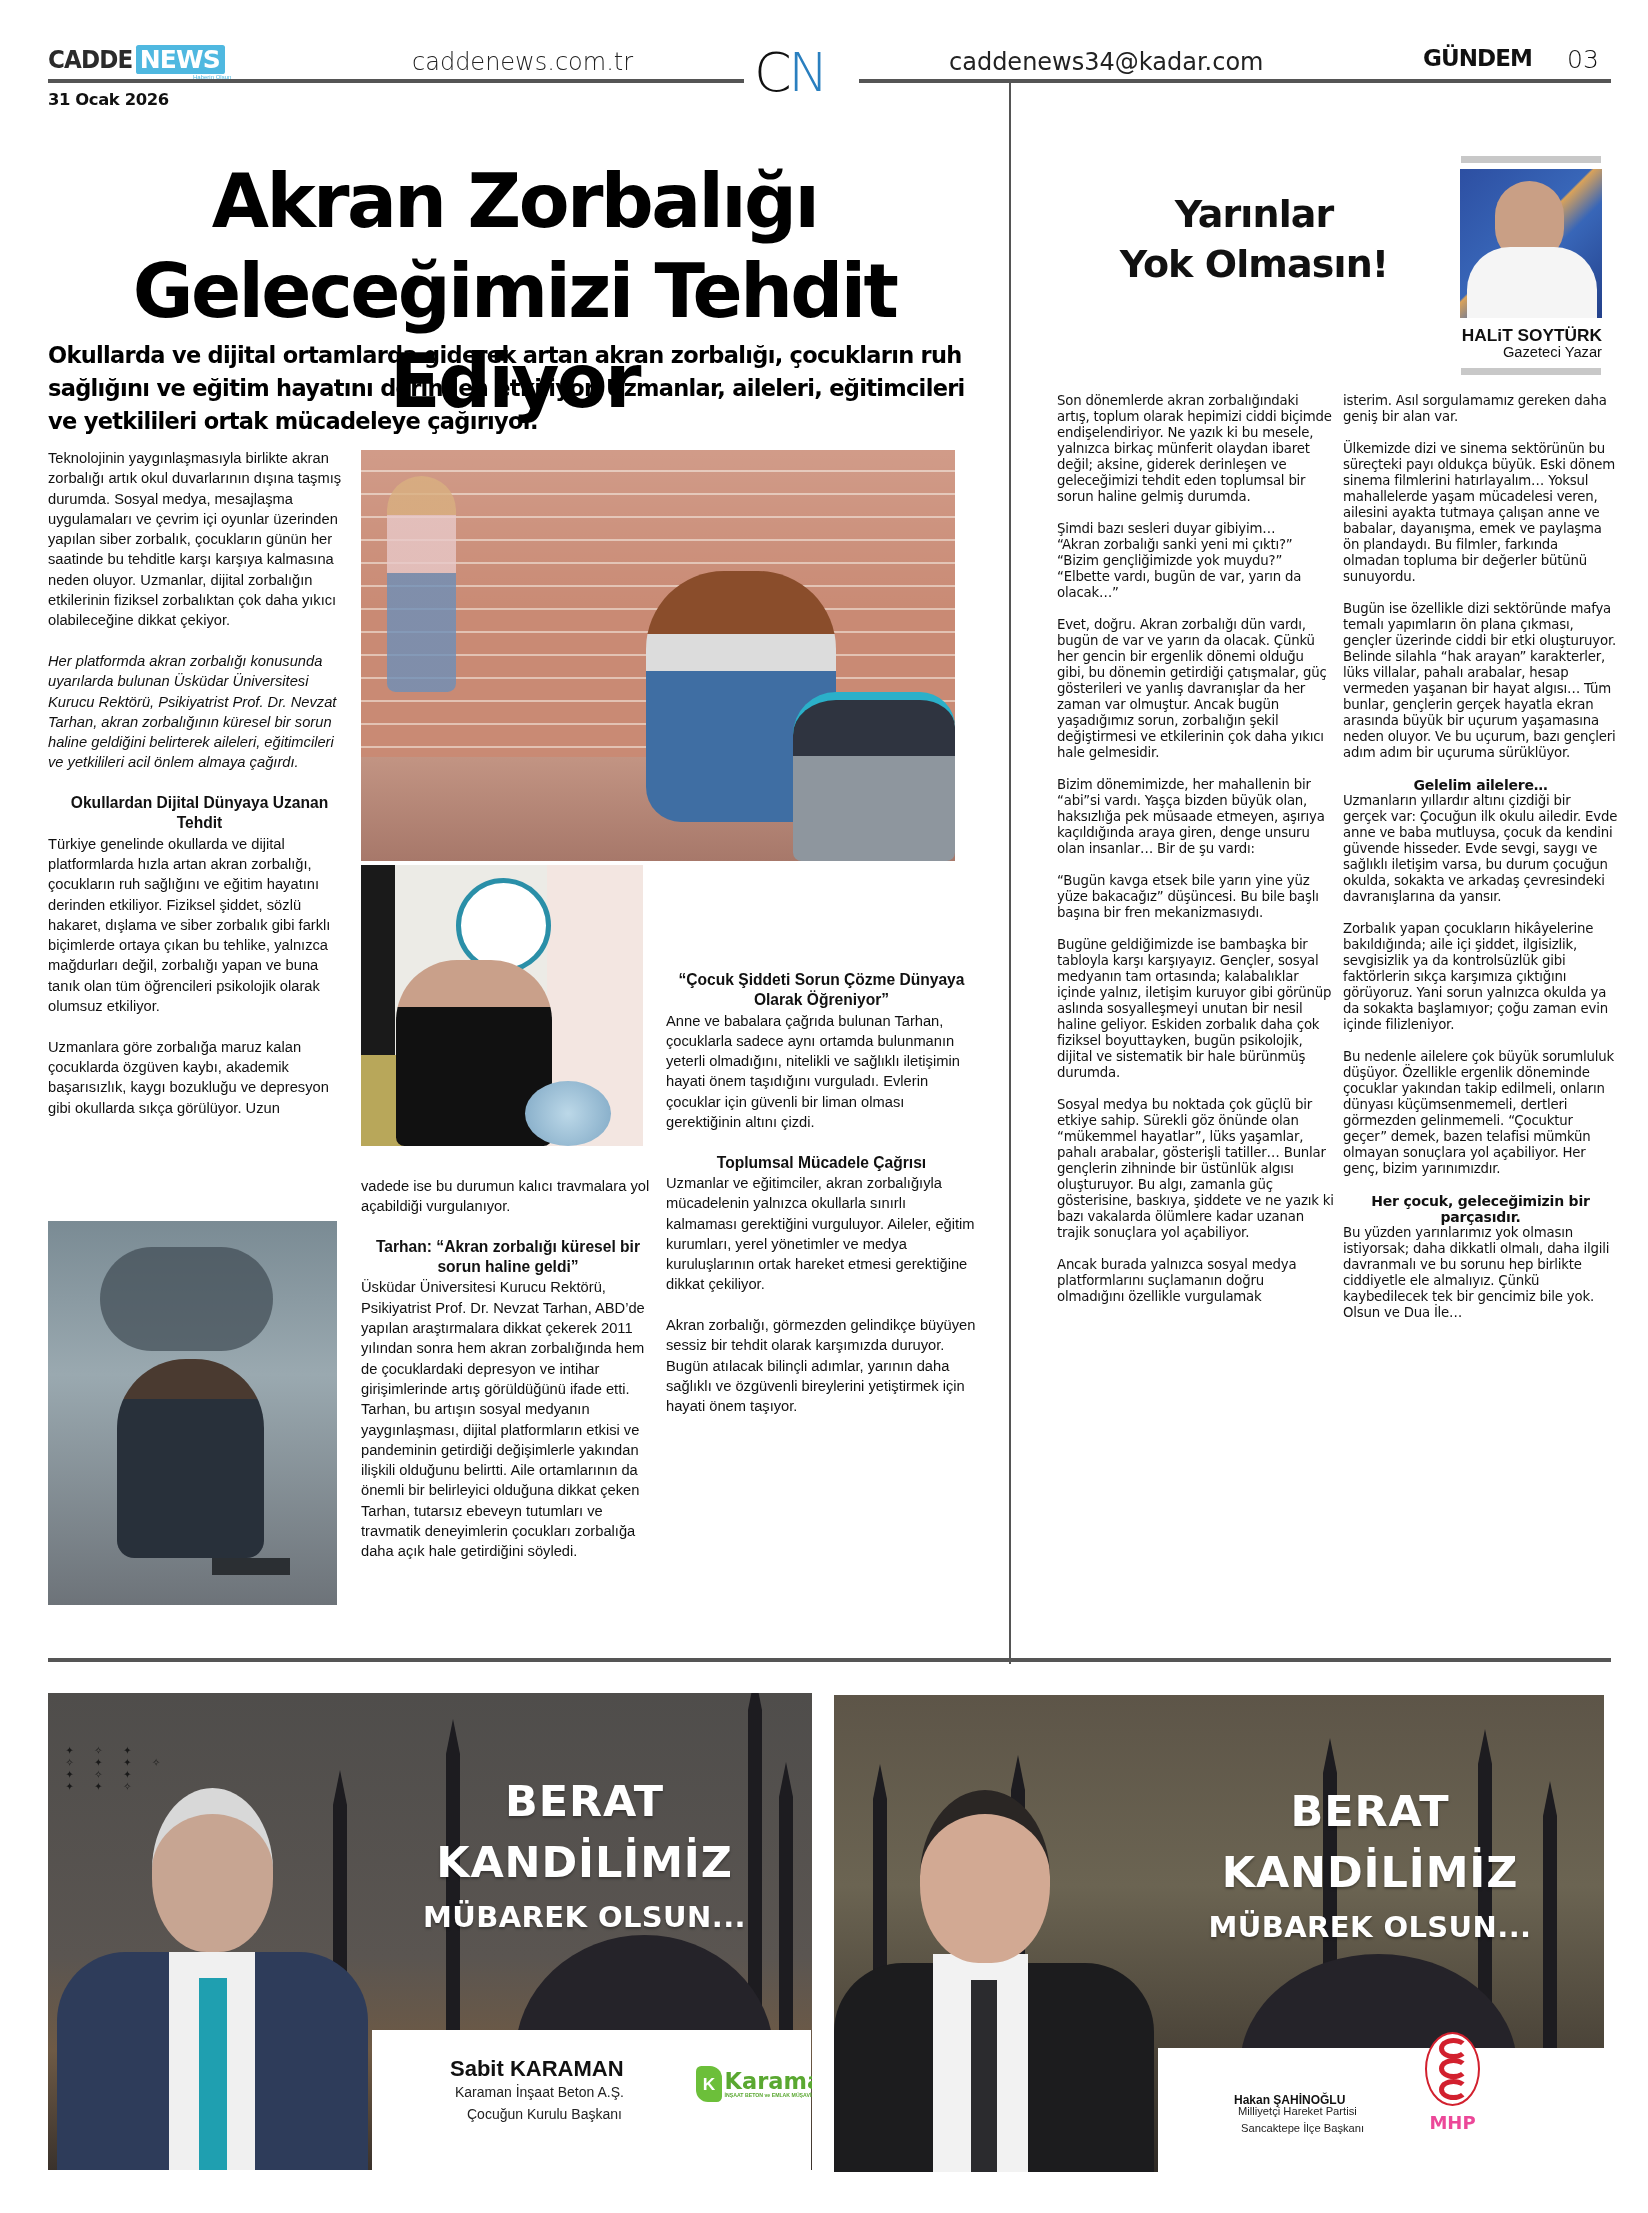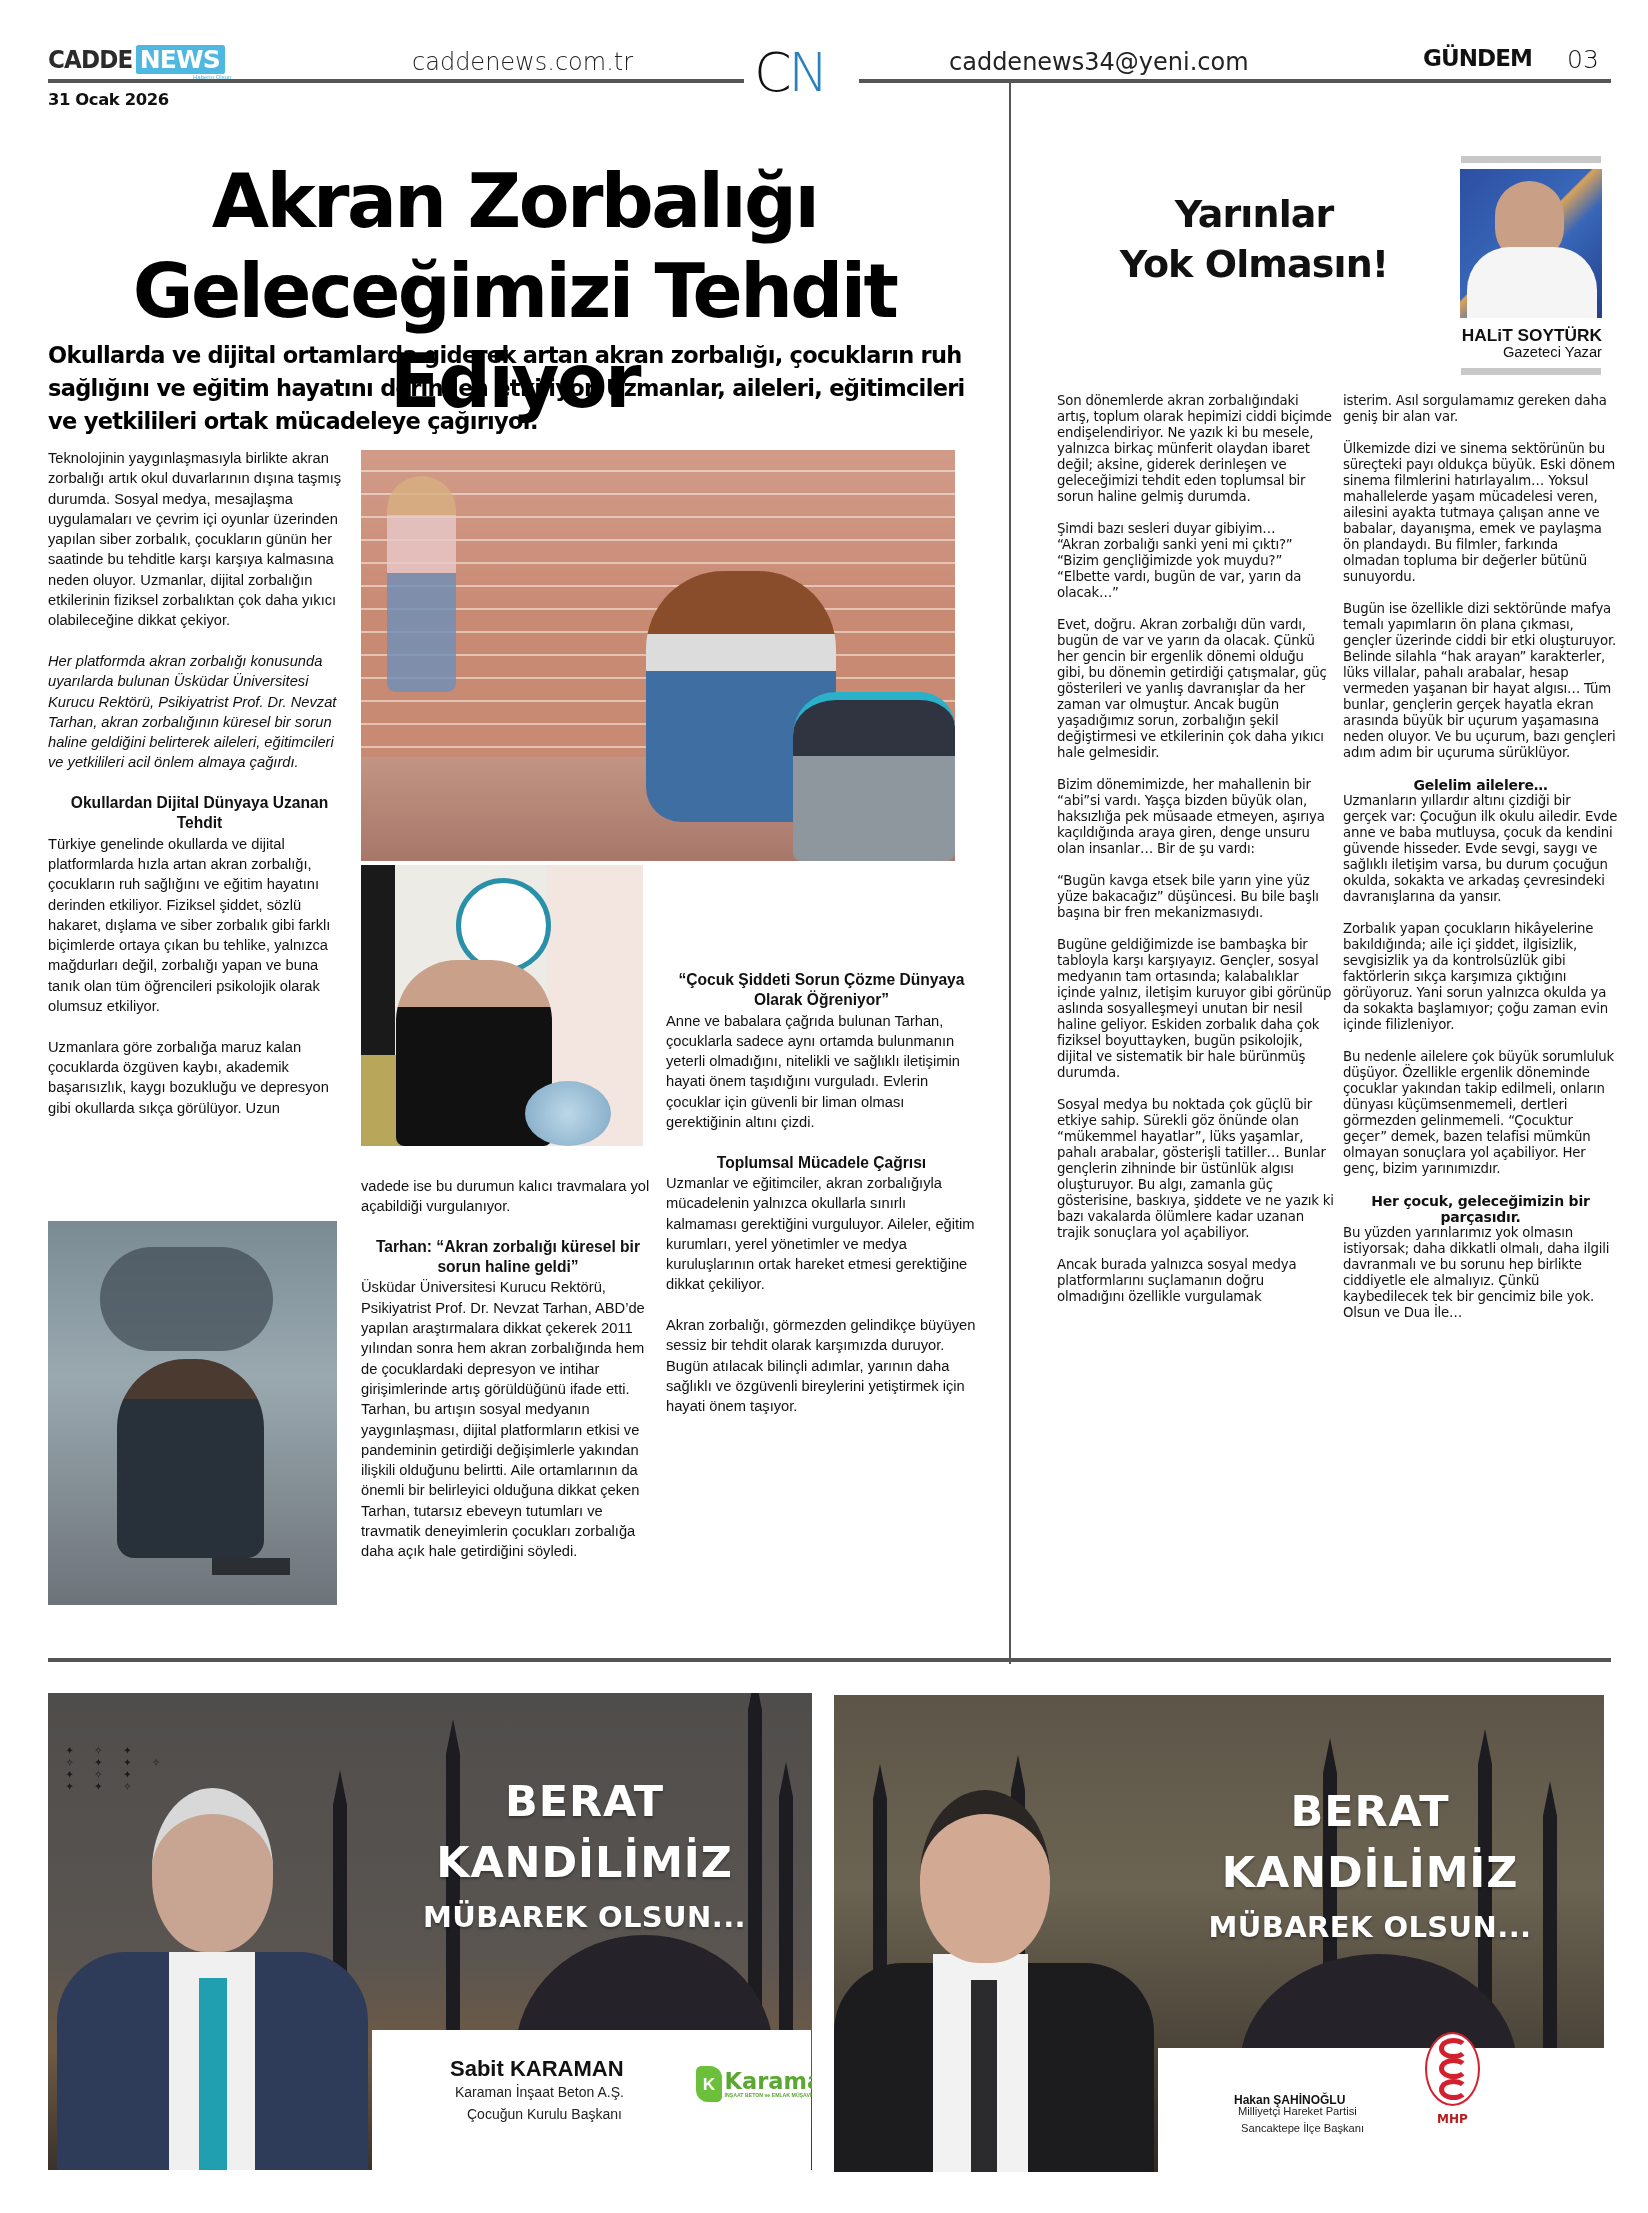--- a/index.html
+++ b/index.html
@@ -100,42 +100,42 @@
     .ad-2 .ad-sub1 { left: 80px; top: 57px; font-size: 11.2px; }
     .ad-2 .ad-sub2 { left: 83px; top: 74px; font-size: 11.2px; }
     .karaman-logo { position: absolute; left: 324px; top: 36px; display: flex; align-items: center; }
     .karaman-leaf { width: 26px; height: 36px; background: #6cbf3a; color: #fff; font-weight: bold; font-size: 17.3px; text-align: center; line-height: 36px; border-radius: 5.2px 12px 5.2px 12px; }
     .karaman-text { margin-left: 2.6px; }
     .karaman-word { color: #5aa831; font-weight: bold; font-size: 22.5px; line-height: 22.5px; font-family: "DejaVu Sans", sans-serif; }
     .karaman-tag { color: #5aa831; font-size: 5.2px; font-weight: bold; }
     .mhp-logo { position: absolute; left: 264px; top: -15.6px; width: 61px; text-align: center; }
     .mhp-crescents { width: 55px; height: 74px; background: #fff; border: 2.6px solid #d2202e; border-radius: 50%; margin: 0 auto; position: relative; }
     .mhp-crescents span { position: absolute; left: 12px; width: 29px; height: 21px; border: 5.2px solid #d2202e; border-right-color: transparent; border-radius: 50%; }
-    .mhp-word { font-family: "DejaVu Sans", sans-serif; font-weight: bold; font-size: 12px; color: #b91c1c; margin-top: 5.2px; }
+    .mhp-word { font-family: "DejaVu Sans", sans-serif; font-weight: bold; font-size: 18px; color: #ec4899; margin-top: 5.2px; }
     .person { position: absolute; }
     .person .p-head { position: absolute; border-radius: 50% 50% 45% 45%; }
     .person .p-body { position: absolute; border-radius: 69px 69px 0 0; }
     .person .p-shirt { position: absolute; }
     .person .p-tie { position: absolute; }
     .birds { position: absolute; left: 17.3px; top: 52px; color: #1a1a1a; font-size: 10.4px; line-height: 12px; letter-spacing: 8.6px; }
   </style>
 </head>
 <body>
 
 <header class="masthead">
   <div class="logo">
     <span class="logo-cadde">CADDE</span>
     <span class="logo-news">NEWS</span>
     <span class="logo-tag">Haberin Olsun</span>
   </div>
   <div class="site-url">caddenews.com.tr</div>
   <div class="cn-mark">
     <span class="cn-c">C</span><span class="cn-n">N</span>
   </div>
-  <div class="site-email">caddenews34@yeni.com</div>
+  <div class="site-email">caddenews34@kadar.com</div>
   <div class="section-label">GÜNDEM</div>
   <div class="page-num">03</div>
   <div class="head-rule-left"></div>
   <div class="head-rule-right"></div>
   <div class="date">31 Ocak 2026</div>
 </header>
 
 <div class="v-divider"></div>
 <div class="h-divider"></div>
 

